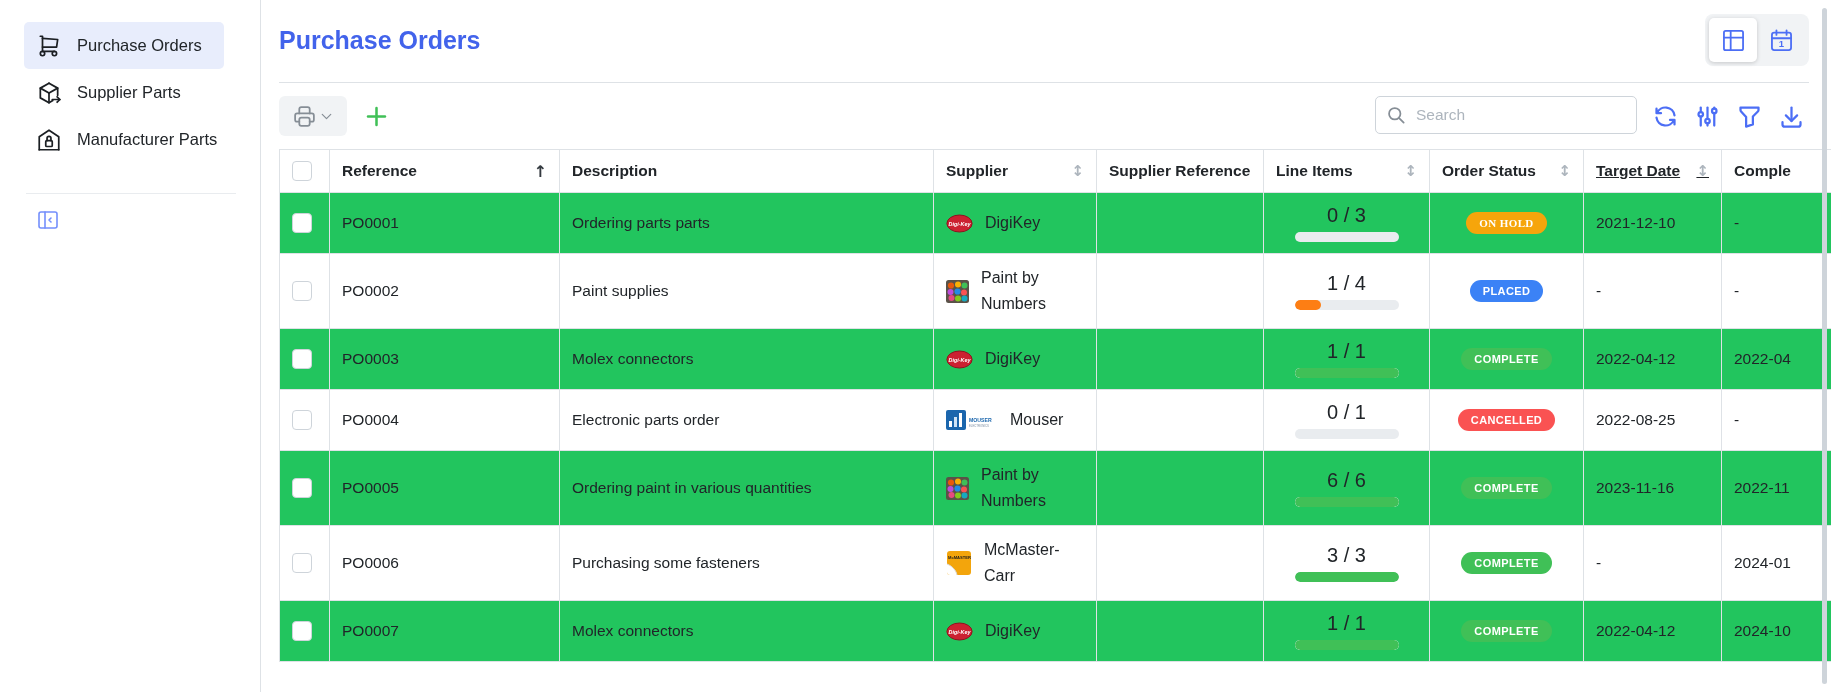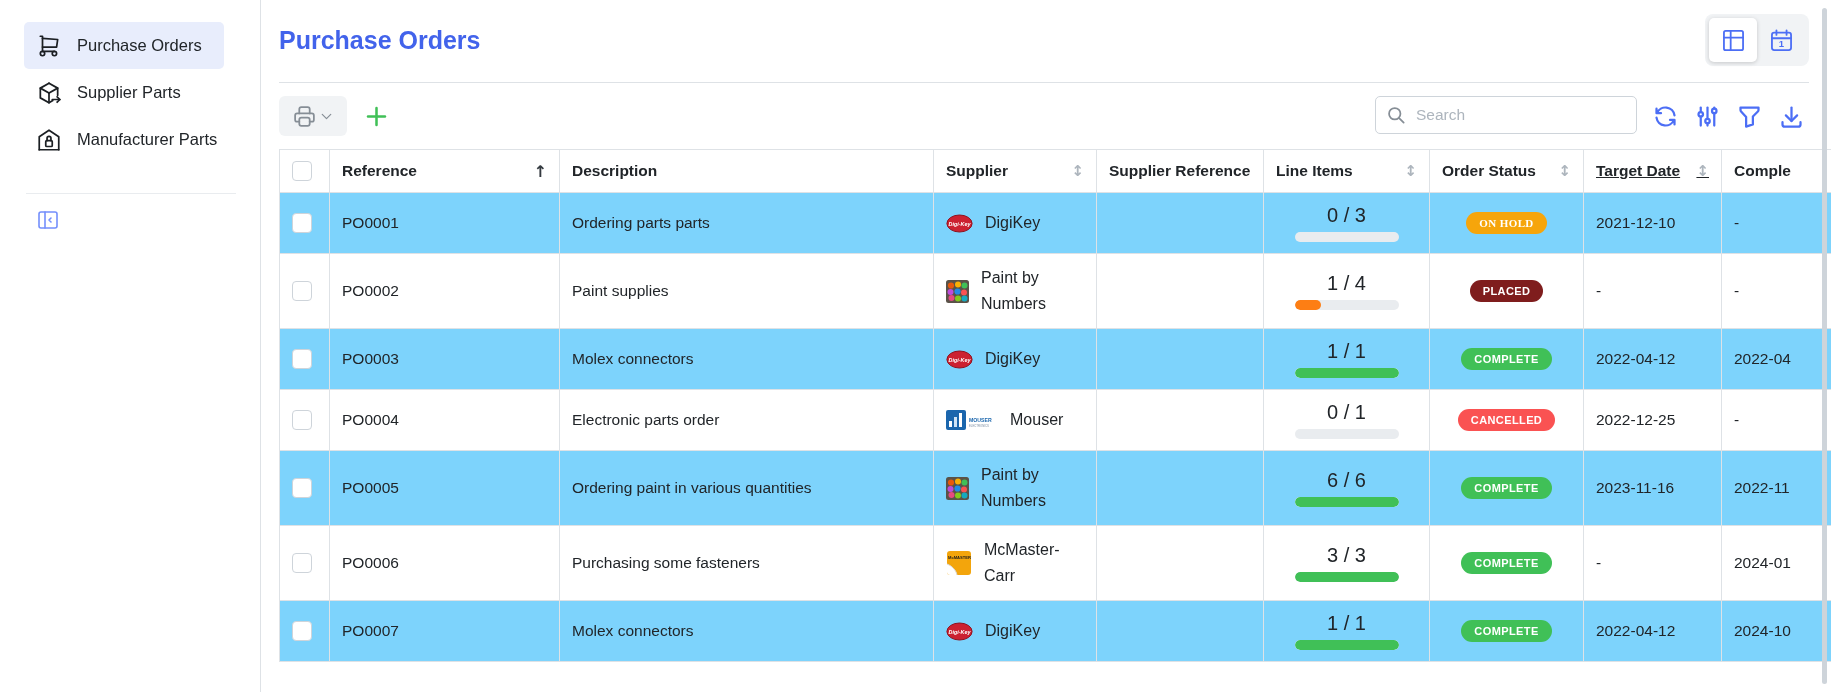--- a/index.html
+++ b/index.html
@@ -52,21 +52,21 @@
   .search-box input::placeholder { color:#adb5bd; }
   .tool-icon svg { width:27px; height:27px; stroke:#4c6ef5; stroke-width:2; fill:none;
     stroke-linecap:round; stroke-linejoin:round; }
 
   
   .table-wrap { margin-left:18px; overflow:hidden; }
   table { border-collapse:collapse; table-layout:fixed; width:1582px; background:#fff; }
   th, td { border:1px solid #dee2e6; padding:11px 12px; font-size:15.5px;
     text-align:left; vertical-align:middle; overflow:hidden; white-space:nowrap; }
   th { font-weight:bold; background:#fff; }
-  tr.striped td { background:#7dd3fc; }
+  tr.striped td { background:#22c55e; }
   .th-inner { display:flex; align-items:center; justify-content:space-between; }
   .sort-asc { color:#343a40; font-size:16px; font-family:"DejaVu Sans",sans-serif; }
   .sort-both { color:#adb5bd; font-size:15px; font-family:"DejaVu Sans",sans-serif; }
   .cb { width:20px; height:20px; border:1px solid #ced4da; border-radius:4px;
     background:#fff; display:block; cursor:pointer; }
   .supplier-cell { display:flex; align-items:center; gap:12px; }
   .supplier-name { font-size:16px; max-width:92px; line-height:26px; white-space:normal; }
   .progress-wrap { width:104px; margin:0 auto; }
   .progress-label { text-align:center; font-size:20px; margin-bottom:5px; }
   .progress-track { height:10px; background:#e9ecef; border-radius:5px; overflow:hidden; }
@@ -323,21 +323,21 @@
             </td>
             <td></td>
             <td class="center">
               <div class="progress-wrap">
                 <div class="progress-label">1 / 4</div>
                 <div class="progress-track">
                   <div class="progress-fill" style="width: 25%; background: rgb(253, 126, 20);"></div>
                 </div>
               </div>
             </td>
-            <td class="center"><span class="badge" style="background: #7f1d1d;">PLACED</span></td>
+            <td class="center"><span class="badge" style="background: #3b82f6;">PLACED</span></td>
             <td>-</td>
             <td>-</td>
           </tr>
           <tr class="striped">
             <td>
               <span class="cb"></span>
             </td>
             <td>PO0003</td>
             <td>Molex connectors</td>
             <td>
@@ -387,21 +387,21 @@
               </div>
             </td>
             <td></td>
             <td class="center">
               <div class="progress-wrap">
                 <div class="progress-label">0 / 1</div>
                 <div class="progress-track"></div>
               </div>
             </td>
             <td class="center"><span class="badge" style="background: rgb(250, 82, 82);">CANCELLED</span></td>
-            <td>2022-12-25</td>
+            <td>2022-08-25</td>
             <td>-</td>
           </tr>
           <tr class="striped">
             <td>
               <span class="cb"></span>
             </td>
             <td>PO0005</td>
             <td>Ordering paint in various quantities</td>
             <td>
               <div class="supplier-cell">

